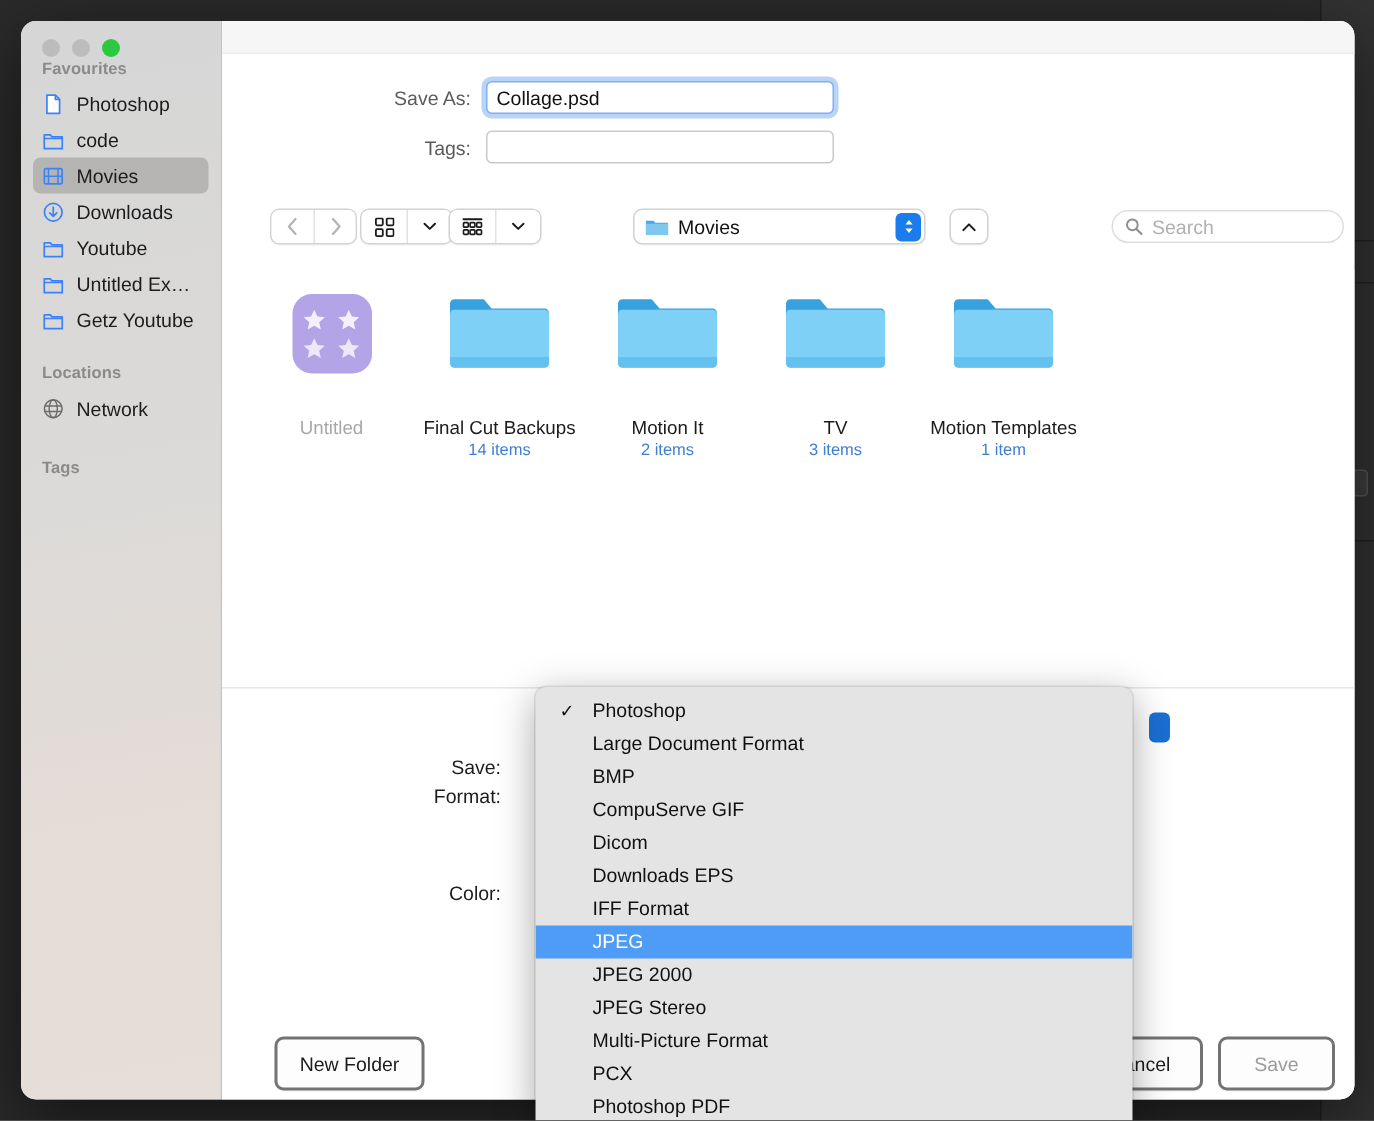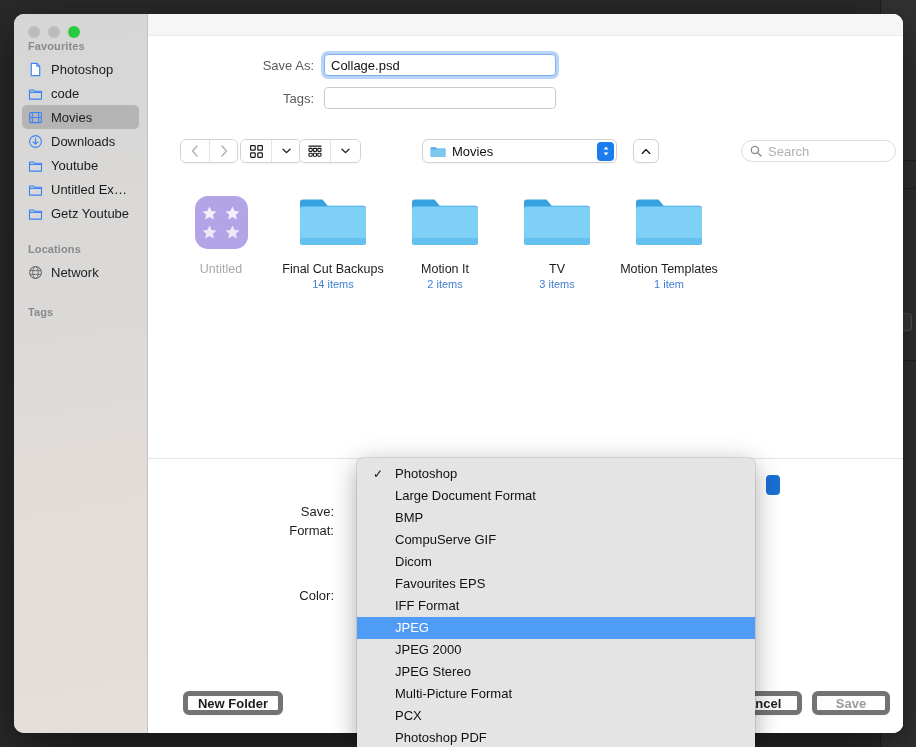--- a/index.html
+++ b/index.html
@@ -153,44 +153,43 @@
   .searchbox .ph { font-size: 13px; color: #b0b0b0; }
 
   
   .filegrid {
     position: absolute; left: 0; top: 166px; width: 755px; height: 278px;
     background: #fff;
   }
   .fitem {
     position: absolute; width: 112px; text-align: center;
   }
-  .fname { font-size: 12.5px; color: #1b1b1b; margin-top: 7px; line-height: 14px; }
+  .fname { font-size: 12.5px; color: #1b1b1b; margin-top: 22px; line-height: 14px; }
   .fname.dim { color: #a8a8a8; }
   .fcount { font-size: 11px; color: #3f7fd1; margin-top: 2px; }
 
   
   .optpane {
     position: absolute; left: 0; top: 444px; width: 755px; height: 275px;
     background: #fff; border-top: 1px solid #e6e6e6;
   }
   .opt-label {
     position: absolute; font-size: 13px; color: #1d1d1d; text-align: right; width: 90px;
   }
   .popup-blue {
     position: absolute; width: 14px; height: 20px;
     background: #1a6fd4; border-radius: 4px;
   }
 
   .btn {
-    height: 24px; border-radius: 6px;
-    border: 5px solid #737373; background: #fdfdfd;
+    height: 36px; border-radius: 6px;
+    border: 2px solid #737373; background: #fdfdfd;
     font-size: 13px; color: #9b9b9b;
     display: inline-flex; align-items: center; justify-content: center;
     box-shadow: 0 1px 1px rgba(0,0,0,.04);
-    font-weight: bold;
   }
   .btn.dark { color: #1c1c1c; }
   #new-folder { position: absolute; left: 35px; top: 232px; width: 100px; }
   #cancel-btn { position: absolute; left: 570px; top: 232px; width: 84px; }
   #save-btn   { position: absolute; left: 664px; top: 232px; width: 78px; }
 
   
   .menu {
     position: absolute;
     left: 357px; top: 458px;
@@ -492,21 +491,21 @@
     <div class="mi">
       <span>BMP</span>
     </div>
     <div class="mi">
       <span>CompuServe GIF</span>
     </div>
     <div class="mi">
       <span>Dicom</span>
     </div>
     <div class="mi">
-      <span>Favourites EPS</span>
+      <span>Downloads EPS</span>
     </div>
     <div class="mi">
       <span>IFF Format</span>
     </div>
     <div class="mi sel">
       <span>JPEG</span>
     </div>
     <div class="mi">
       <span>JPEG 2000</span>
     </div>

